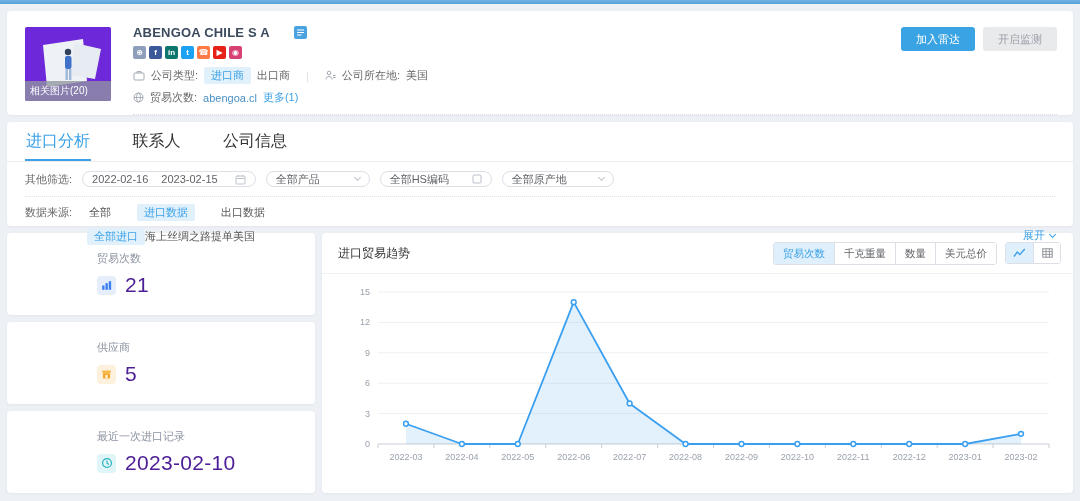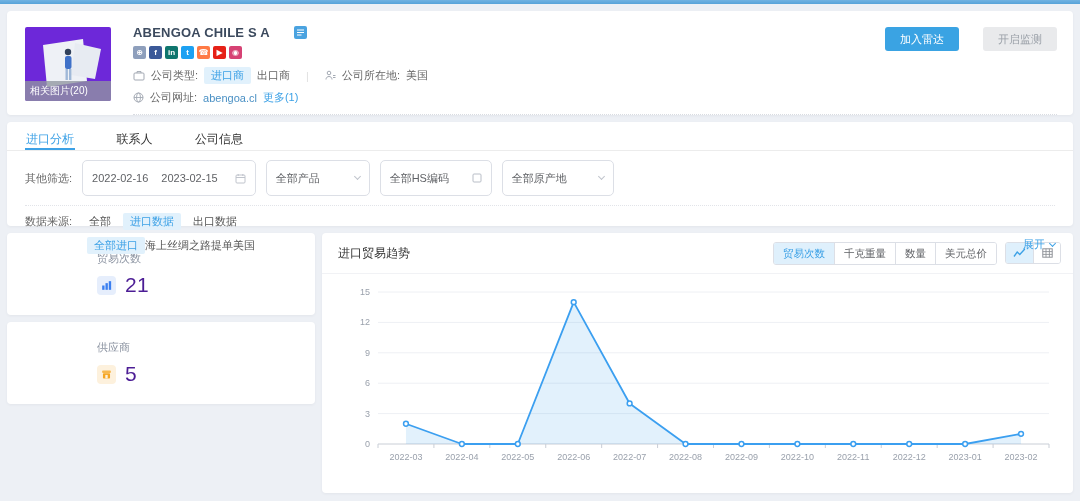--- a/index.html
+++ b/index.html
@@ -23,43 +23,43 @@
   .social-icon{width:13px;height:13px;border-radius:2px;color:#fff;font-size:8px;line-height:13px;
        text-align:center;overflow:hidden;font-weight:700;}
   .meta-row{display:flex;align-items:center;gap:6px;margin-top:8px;font-size:11px;color:#666;}
   .pill{background:#e1f1fc;color:#3ca1e6;padding:1px 7px;border-radius:2px;}
   .sep{color:#e0e0e0;margin:0 10px;}
   .link{color:#3ca1e6;text-decoration:none;}
   .weblink{color:#4a90c4;text-decoration:none;}
   .dotted{border-top:1px dotted #d9dce2;margin-top:9px;}
   .similar-box{margin-top:8px;width:120px;height:22px;border:1px solid #dcdfe6;border-radius:3px;
        display:flex;align-items:center;justify-content:space-between;padding:0 7px;font-size:10.5px;color:#999;}
-  .hdr-btns{position:absolute;top:16px;right:16px;display:flex;gap:24px;}
+  .hdr-btns{position:absolute;top:16px;right:16px;display:flex;gap:8px;}
   .btn{font-size:11px;padding:5px 15px;border-radius:3px;border:none;cursor:pointer;line-height:1.3;}
   .btn-primary{background:#3aa3e3;color:#fff;}
   .btn-muted{background:#e9eaec;color:#9aa0a8;}
 
   
   .analysis-card{height:104px;margin-bottom:7px;position:relative;}
   .tabbar{padding:0 18px;border-bottom:1px solid #ececec;}
-  .tab{display:inline-block;font-size:12px;color:#333;padding:9px 1px 0;margin-right:36px;
+  .tab{display:inline-block;font-size:16px;color:#333;padding:9px 1px 7px;margin-right:36px;
        border-bottom:2px solid transparent;cursor:pointer;}
   .tab.active{color:#3ca1e6;border-bottom-color:#3ca1e6;}
   .filter-row{display:flex;align-items:center;gap:10px;padding:9px 18px 0;font-size:11px;color:#606266;}
   .flabel{color:#666;}
-  .box{border:1px solid #dcdfe6;border-radius:5px;display:flex;align-items:center;height:36px;padding:0 9px;color:#606266;background:#fff;}
+  .box{border:1px solid #dcdfe6;border-radius:10px;display:flex;align-items:center;height:16px;padding:0 9px;color:#606266;background:#fff;}
   .date-box{gap:13px;}
   .sel{justify-content:space-between;}
   .sel-product{width:104px;} .sel-hs{width:112px;} .sel-origin{width:112px;}
   .chev{display:inline-block;width:5px;height:5px;border-right:1.4px solid #c0c4cc;border-bottom:1.4px solid #c0c4cc;
        transform:rotate(45deg);margin-left:8px;margin-top:-3px;}
   .dotted2{border-top:1px dotted #e2e4e9;margin:9px 18px 0;}
   .src-row{display:flex;align-items:center;padding:7px 18px 0;font-size:11px;color:#555;}
   .src-label{color:#666;margin-right:17px;}
-  .src-opts{display:flex;gap:12px;align-items:center;}
+  .src-opts{display:flex;gap:26px;align-items:center;}
   .src-opt{cursor:pointer;}
   .sub-row{display:flex;align-items:center;font-size:11px;color:#555;padding:7px 18px 0 80px;position:relative;}
   .expand{position:absolute;right:18px;top:7px;color:#3ca1e6;font-size:11px;display:flex;align-items:center;cursor:pointer;}
   .chev-blue{border-color:#3ca1e6;margin-left:5px;}
 
   
   .bottom{display:flex;gap:7px;}
   .left-col{width:308px;display:flex;flex-direction:column;gap:7px;flex:none;}
   .stat-card{height:82px;display:flex;flex-direction:column;justify-content:center;padding-left:90px;}
   .stat-label{font-size:11px;color:#8b93a1;}
@@ -140,21 +140,21 @@
           <span>公司所在地:</span>
           <span>美国</span>
         </div>
 
         <div class="meta-row" style="margin-top:6px;">
           <svg width="11" height="11" viewBox="0 0 11 11">
             <circle cx="5.5" cy="5.5" r="4.5" fill="none" stroke="#a3a9b3" stroke-width="1"></circle>
             <ellipse cx="5.5" cy="5.5" rx="2" ry="4.5" fill="none" stroke="#a3a9b3" stroke-width="0.9"></ellipse>
             <path d="M1 5.5h9" stroke="#a3a9b3" stroke-width="0.9"></path>
           </svg>
-          <span>公司网址:</span>
+          <span>贸易次数:</span>
           <a class="weblink" href="#">abengoa.cl</a>
           <a class="link" href="#">更多(1)</a>
         </div>
 
         <div class="dotted"></div>
 
         <div class="similar-box">
           <span>相似公司名(8)</span>
           <svg width="10" height="10" viewBox="0 0 10 10">
             <rect x="1" y="1" width="8" height="8" rx="1" fill="none" stroke="#b9bec7" stroke-width="1"></rect>
@@ -246,20 +246,32 @@
               <svg width="11" height="11" viewBox="0 0 14 14">
                 <rect x="1.5" y="2" width="11" height="3" rx="1" fill="#f7b84e"></rect>
                 <rect x="2.5" y="5.5" width="9" height="6.5" rx="1" fill="#f5a623"></rect>
                 <rect x="5.5" y="7.5" width="3" height="4.5" fill="#fdf1dd"></rect>
               </svg>
             </span>
             <span class="stat-num">5</span>
           </div>
         </div>
 
+        <div class="card stat-card">
+          <div class="stat-label">最近一次进口记录</div>
+          <div class="stat-line">
+            <span class="stat-ic ic-teal">
+              <svg width="12" height="12" viewBox="0 0 14 14">
+                <circle cx="7" cy="7" r="5.2" fill="none" stroke="#2bb3c0" stroke-width="1.4"></circle>
+                <path d="M7 4v3.3l2.3 1.4" fill="none" stroke="#2bb3c0" stroke-width="1.3"></path>
+              </svg>
+            </span>
+            <span class="stat-num">2023-02-10</span>
+          </div>
+        </div>
       </div>
 
       <div class="card chart-card">
         <div class="chart-head">
           <span class="chart-title">进口贸易趋势</span>
           <div class="controls">
             <div class="seg">
               <button class="seg-btn active">贸易次数</button>
               <button class="seg-btn">千克重量</button>
               <button class="seg-btn">数量</button>

